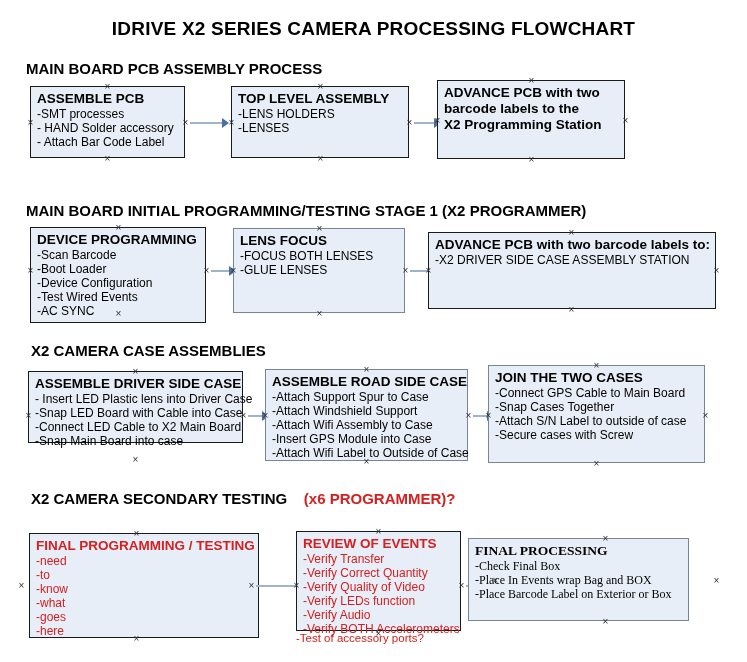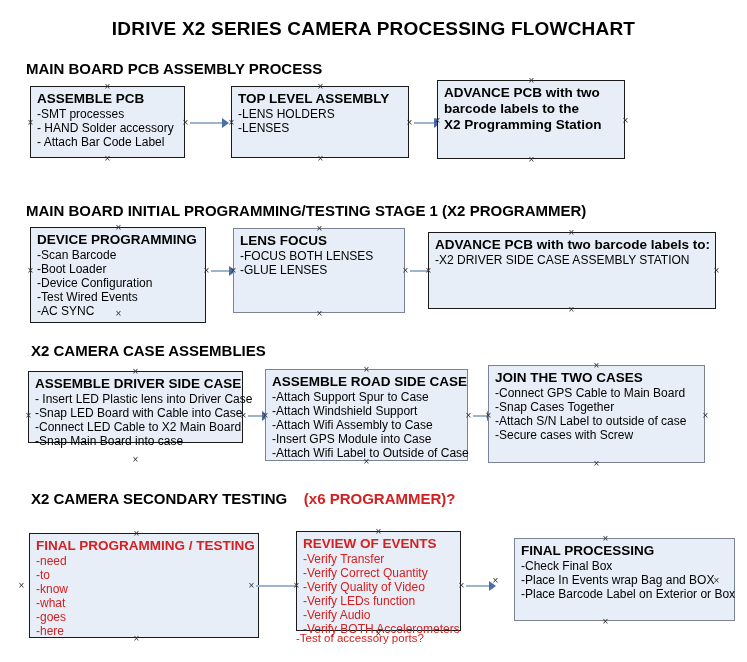--- a/index.html
+++ b/index.html
@@ -273,21 +273,21 @@
   <div class="xh" style="left:374px;top:527px;"></div>
   <div class="xh" style="left:292px;top:581px;"></div>
   <div class="xh" style="left:374px;top:629px;"></div>
   <div class="xh" style="left:457px;top:581px;"></div>
 
   <div class="conn" style="left:466px;top:581px;width:32px;">
     <div class="stem" style="width:24px;"></div>
     <div class="head" style="left:23px;"></div>
   </div>
 
-  <div class="box gray" style="left:514px;top:538px;width:221px;height:83px;">
+  <div class="box gray" style="left:468px;top:538px;width:221px;height:83px;font-family:Liberation Serif, serif;">
     <div class="bx-title">FINAL PROCESSING</div>
     <div class="bx-line"> -Check Final Box</div>
     <div class="bx-line">-Place In Events wrap Bag and BOX</div>
     <div class="bx-line">-Place Barcode Label on Exterior or Box</div>
   </div>
   <div class="xh" style="left:601px;top:534px;"></div>
   <div class="xh" style="left:491px;top:576px;"></div>
   <div class="xh" style="left:601px;top:617px;"></div>
   <div class="xh" style="left:712px;top:576px;"></div>
 

